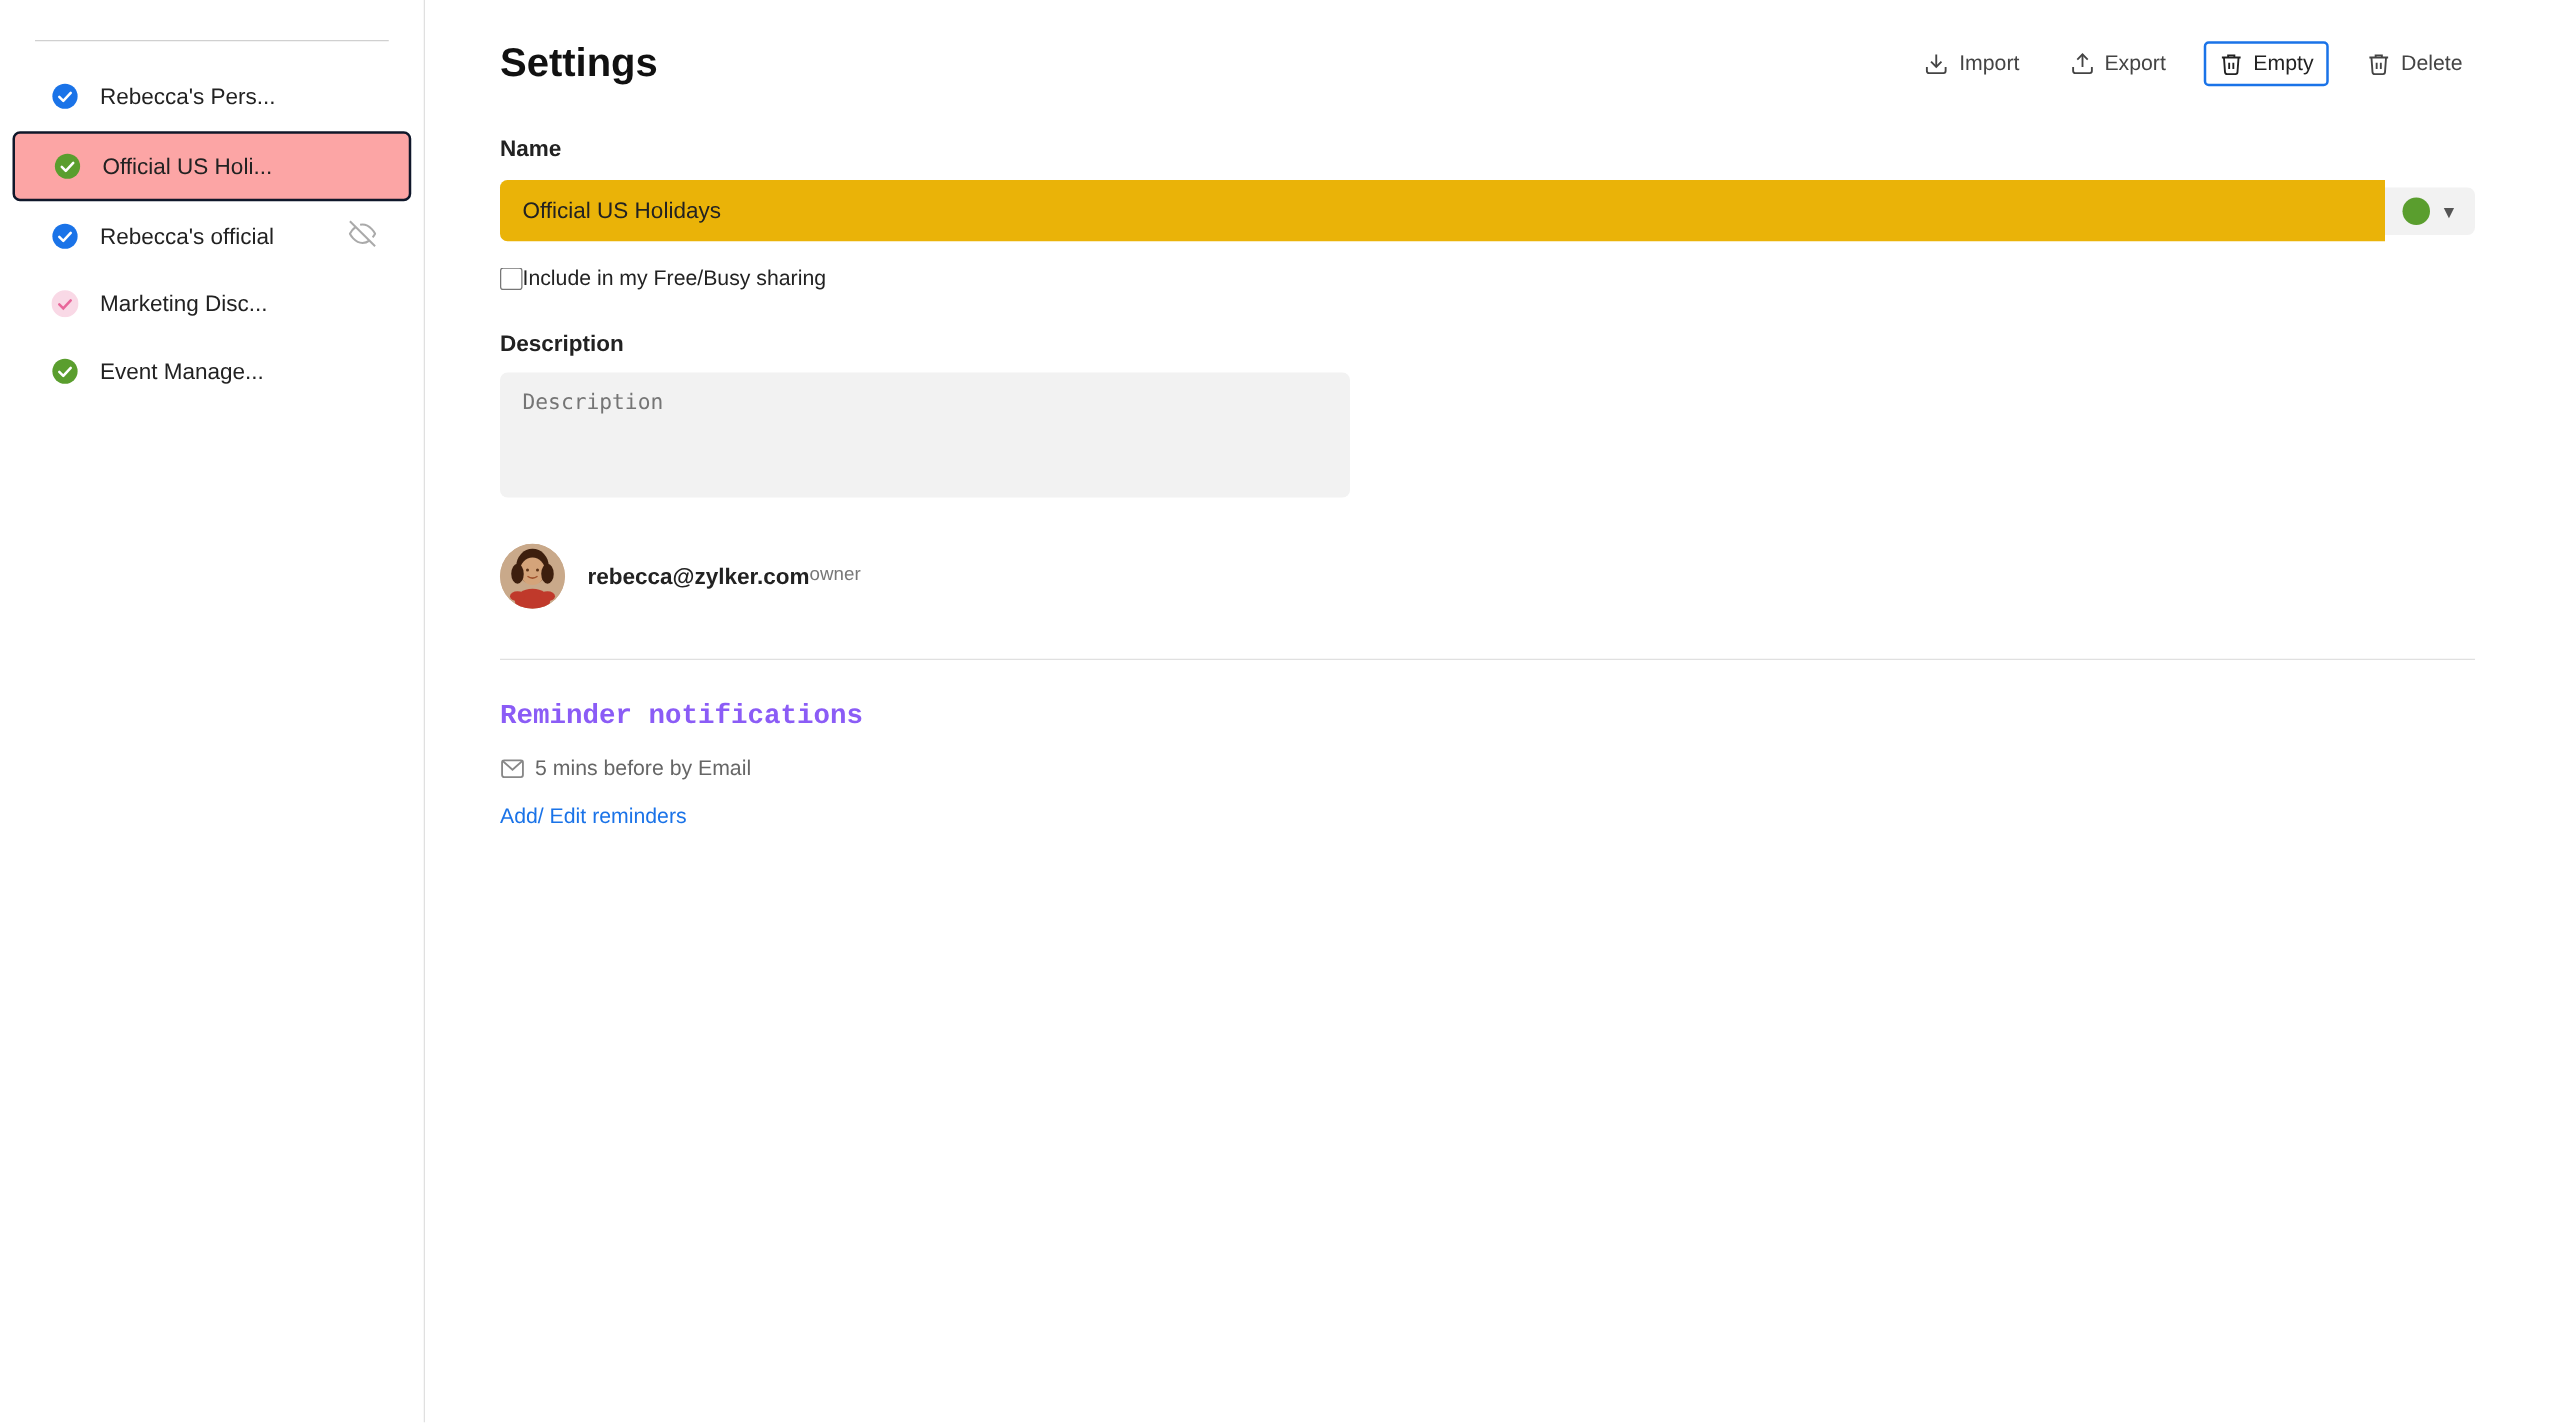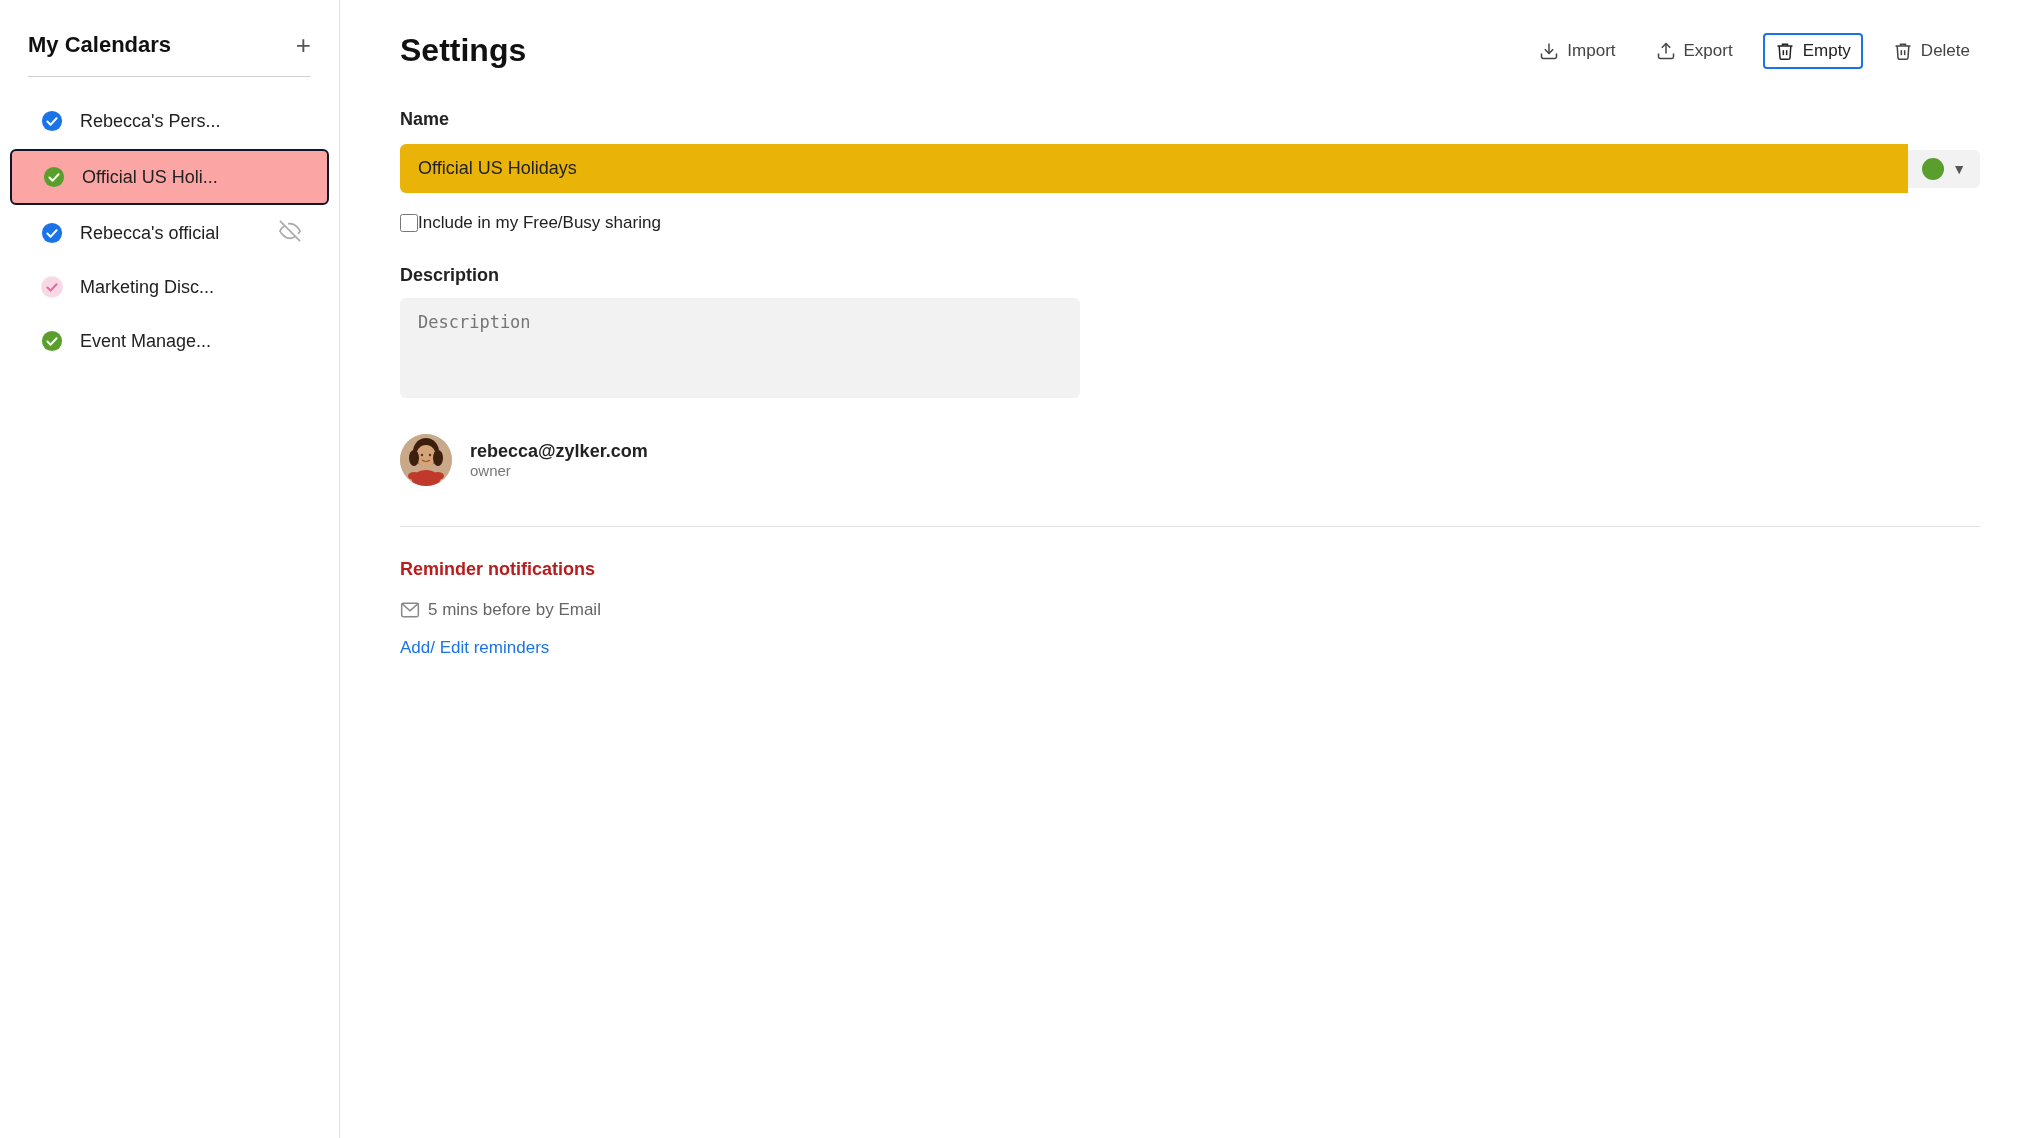--- a/index.html
+++ b/index.html
@@ -223,44 +223,45 @@
       align-items: center;
       justify-content: center;
       flex-shrink: 0;
     }
     .owner-avatar svg {
       width: 52px;
       height: 52px;
     }
     .owner-info {
       display: flex;
-      flex-direction: column;
+      flex-direction: row;
       justify-content: center;
     }
     .owner-email {
       font-size: 18px;
       font-weight: 600;
       color: #222;
     }
     .owner-role {
       font-size: 15px;
       color: #777;
     }
 
     .section-divider {
       height: 1px;
       background: #e0e0e0;
       margin: 10px 0 32px 0;
     }
 
     .reminder-section-title {
-      font-size: 18px;
+      font-size: 22px;
       font-weight: 700;
-      color: #b91c1c;
+      color: #8b5cf6;
       margin-bottom: 20px;
+      font-family: Liberation Mono, monospace;
     }
     .reminder-row {
       display: flex;
       align-items: center;
       gap: 8px;
       margin-bottom: 18px;
       color: #666;
       font-size: 17px;
     }
     .reminder-row svg {
@@ -274,24 +275,20 @@
       text-decoration: none;
       cursor: pointer;
       background: none;
       border: none;
     }
   </style>
 </head>
 <body>
 
 <aside class="sidebar">
-  <div class="sidebar-header">
-    <span class="sidebar-title">My Calendars</span>
-    <button class="sidebar-add-btn">+</button>
-  </div>
   <div class="sidebar-divider"></div>
 
   <div id="calendar-list">
       <div class="calendar-item">
         <div class="cal-icon">
           <svg viewBox="0 0 24 24" xmlns="http://www.w3.org/2000/svg">
         <circle cx="12" cy="12" r="11" fill="#1a73e8"></circle>
         <path d="M7 12.5l3.5 3.5 6.5-7" stroke="white" stroke-width="2.2" fill="none" stroke-linecap="round" stroke-linejoin="round"></path>
       </svg>
         </div>

